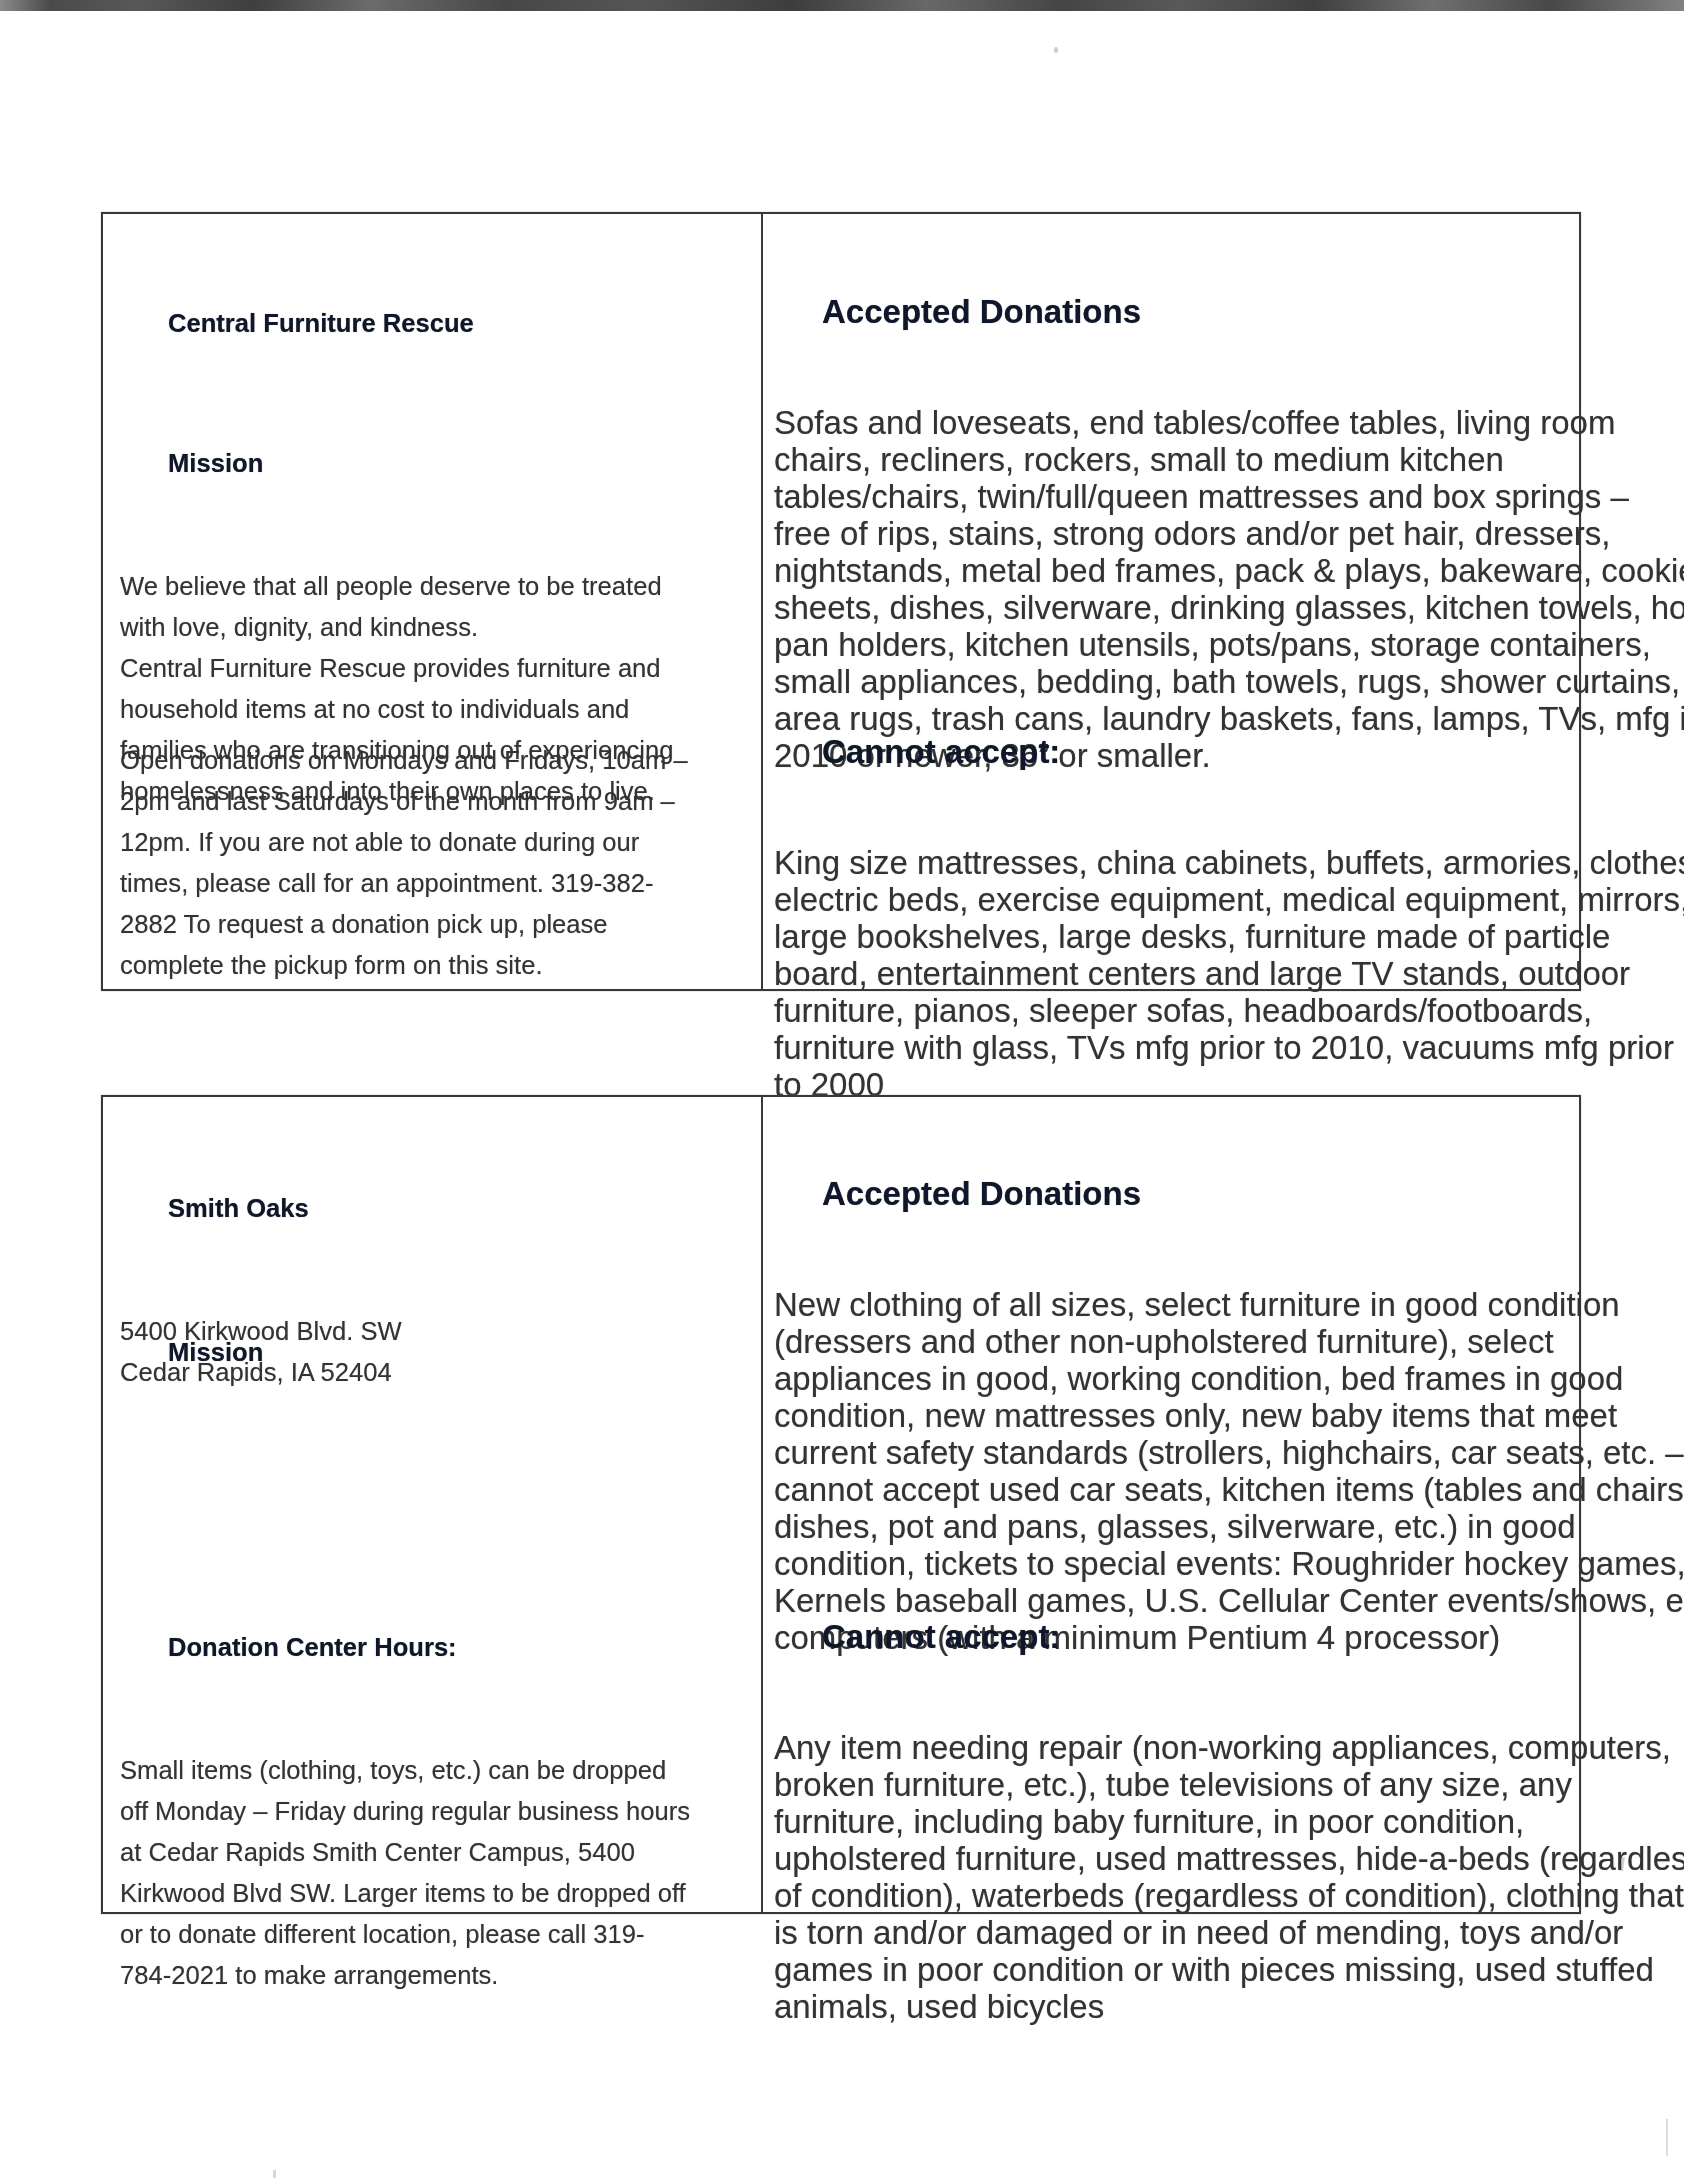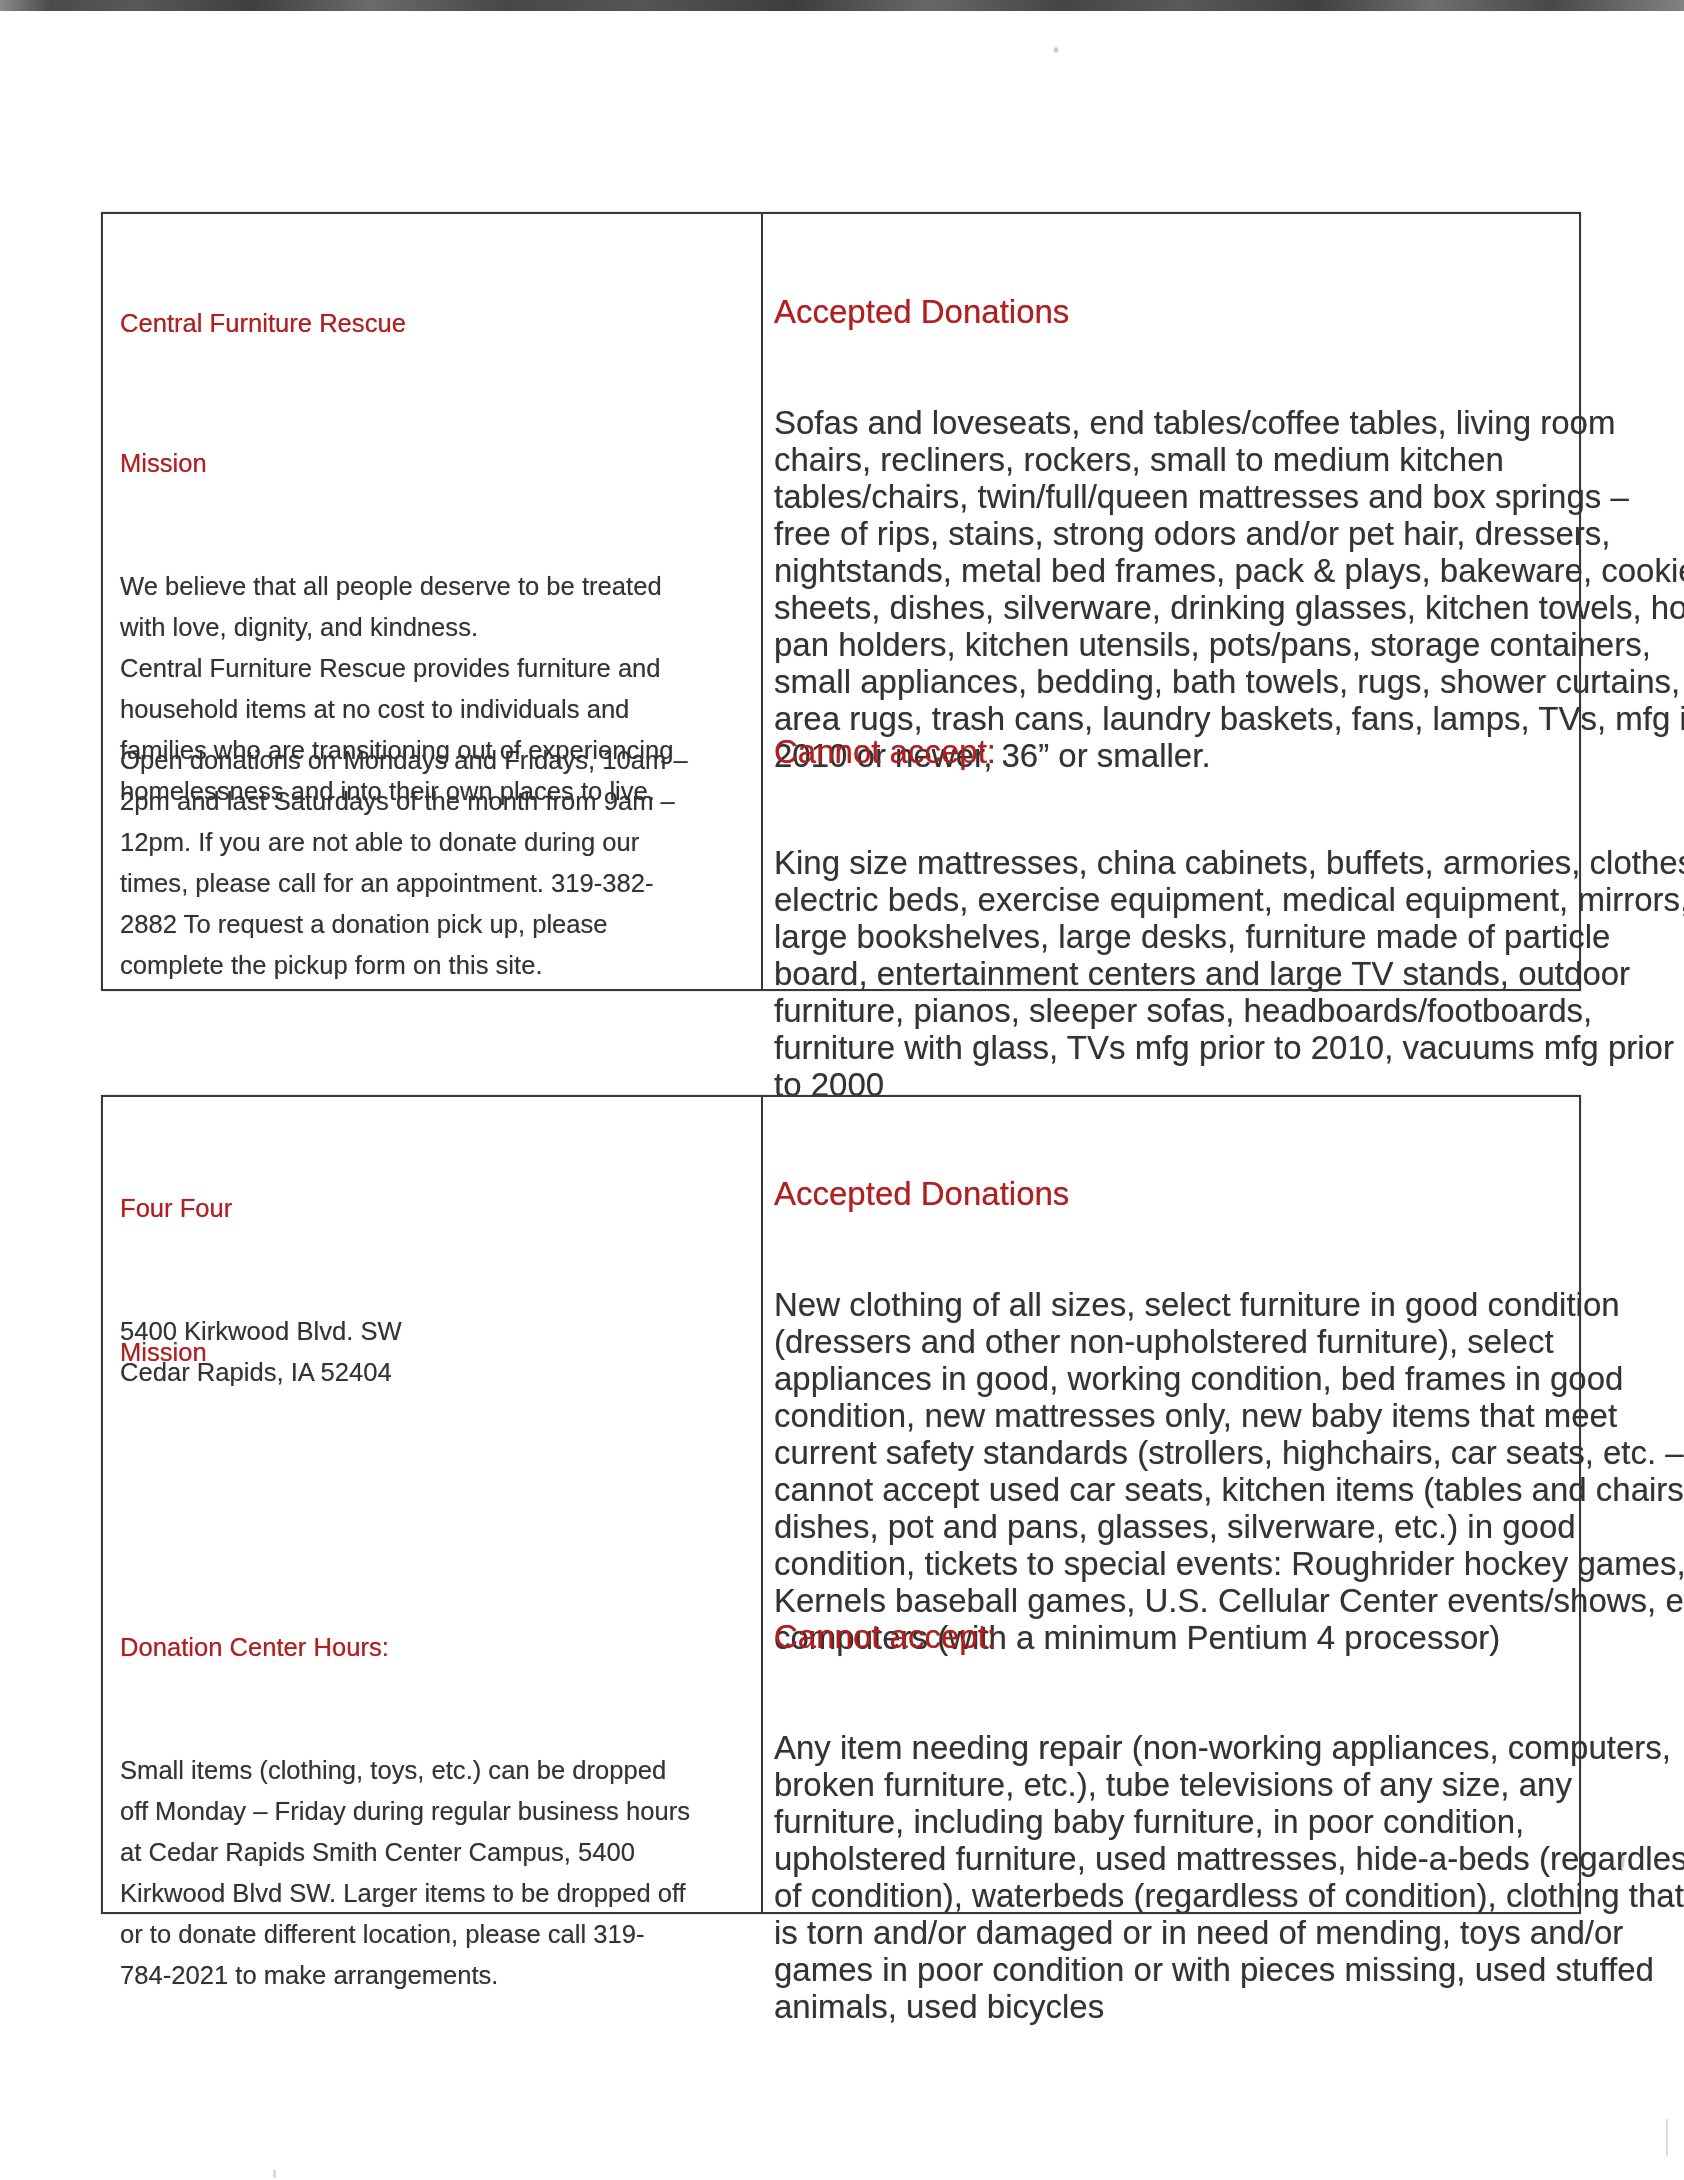--- a/index.html
+++ b/index.html
@@ -59,24 +59,25 @@
     line-height: 37px;
     border-radius: 19px;
   }
   .block {
     position: absolute;
     white-space: pre;
   }
   .cell-left  .block { left: 17px; }
   .cell-right .block { left: 11px; }
   .h {
-    font-weight: 400;
-    color: #b91c1c;
+    font-weight: 700;
+    color: #0f172a;
     white-space: pre;
     text-shadow: 0 0 0.9px rgba(40,40,40,0.6);
+    margin-left: 48px;
   }
   .lines {
     white-space: pre;
     text-shadow: 0 0 0.9px rgba(70,70,70,0.5);
   }
 </style>
 </head>
 <body>
 
 <div class="scan-band"></div>
@@ -133,21 +134,21 @@
 furniture, pianos, sleeper sofas, headboards/footboards,
 furniture with glass, TVs mfg prior to 2010, vacuums mfg prior
 to 2000</div>
     </div>
   </div>
 </section>
 
 <section class="org-table" id="table-2">
   <div class="cell cell-left">
     <div class="block" style="top:8.5px;">
-      <div class="h">Four Four</div>
+      <div class="h">Smith Oaks</div>
       <div class="lines">5400 Kirkwood Blvd. SW
 Cedar Rapids, IA 52404</div>
     </div>
     <div class="block" style="top:153px;">
       <div class="h">Mission</div>
     </div>
     <div class="block" style="top:448px;">
       <div class="h">Donation Center Hours:</div>
       <div class="lines">Small items (clothing, toys, etc.) can be dropped
 off Monday – Friday during regular business hours

